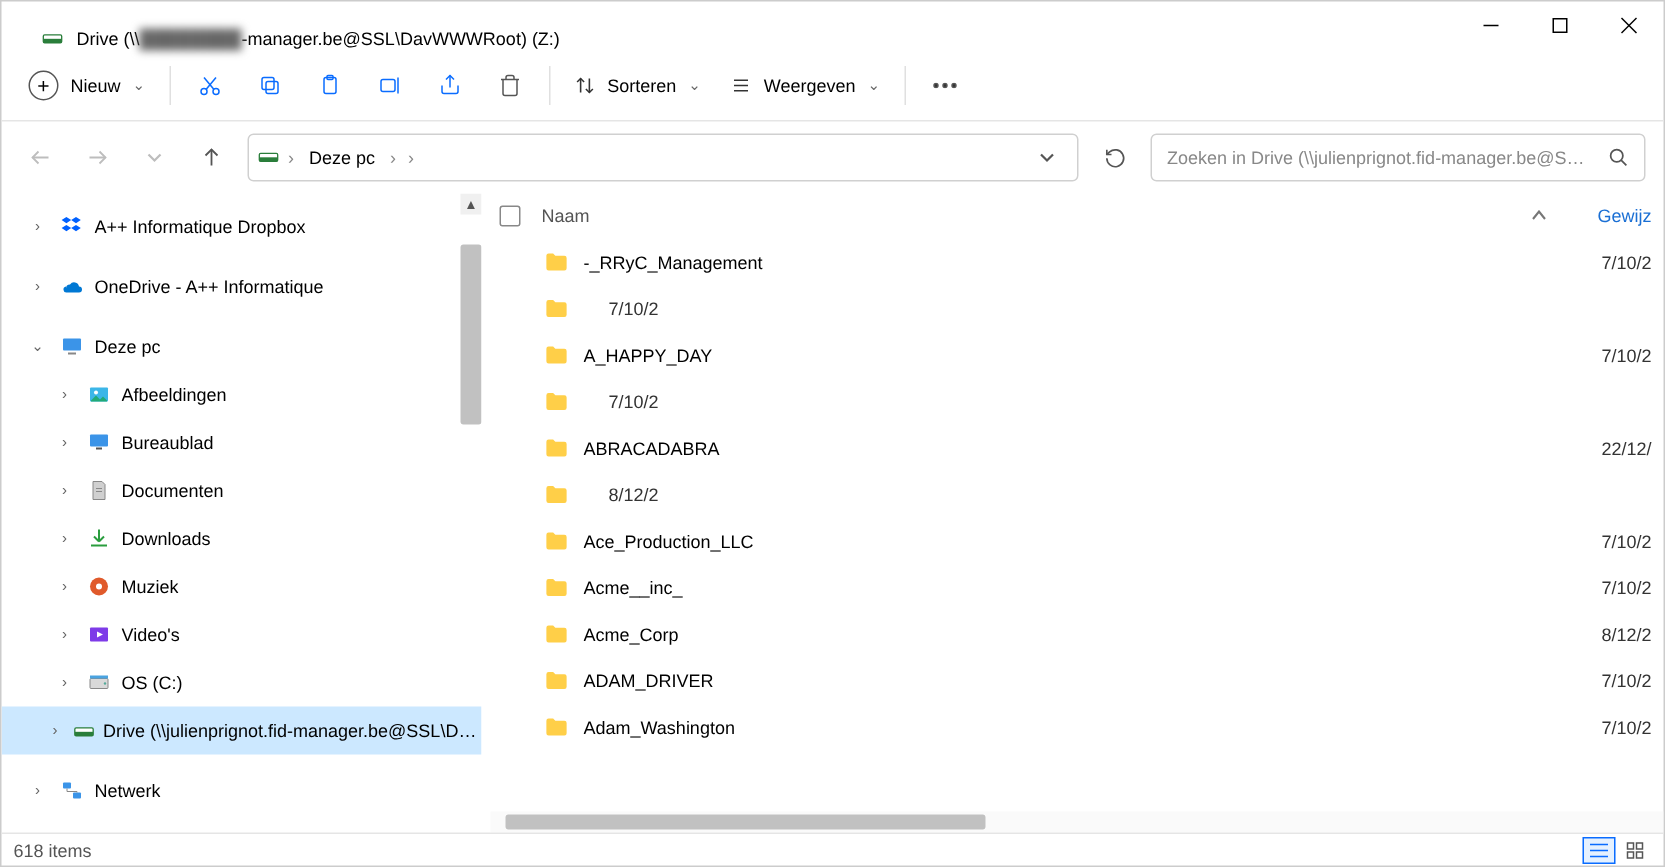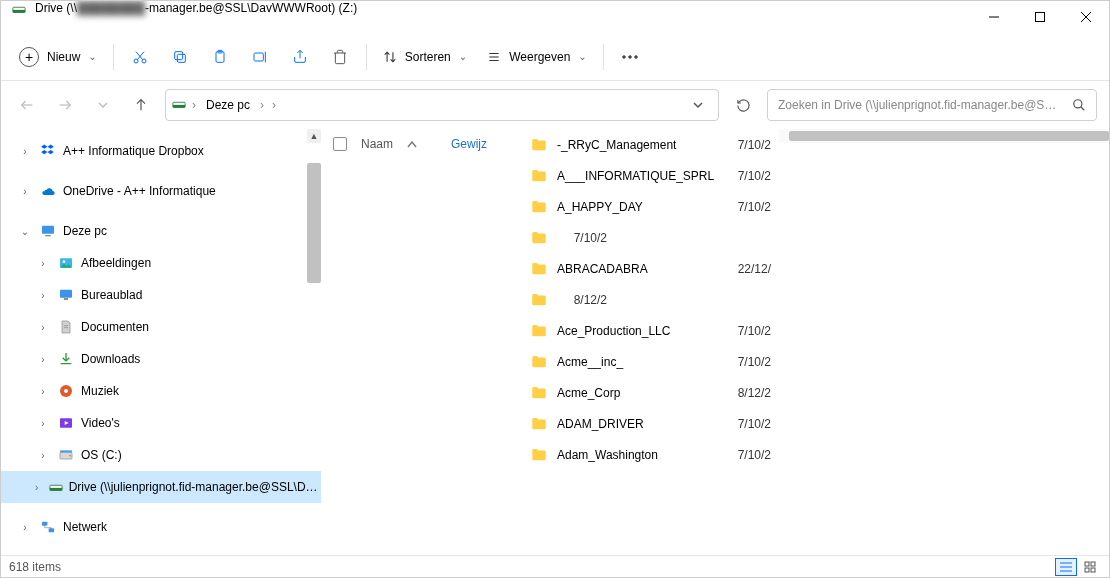--- a/index.html
+++ b/index.html
@@ -1,19 +1,19 @@
 <!DOCTYPE html>
 <html><head>
 <meta charset="utf-8">
 <style>
 * { margin: 0; padding: 0; box-sizing: border-box; font-family: "Segoe UI", Tahoma, sans-serif; font-size: 12px; }
 body { background: #ffffff; width: 1110px; height: 578px; overflow: hidden; border: 1px solid #cccccc; display: flex; flex-direction: column; }
 
 
-.titlebar { height: 32px; display: flex; align-items: flex-start; padding: 0 0 0 10px; }
+.titlebar { height: 32px; display: flex; align-items: flex-end; padding: 0 0 0 10px; margin-left: 16px; }
 .titlebar .app-icon { width: 16px; height: 16px; margin-right: 8px; display:flex; align-items:center; justify-content:center; }
 .titlebar .title { flex: 1; font-size: 12px; color: #000; }
 .winbtns { display: flex; }
 .winbtn { width: 46px; height: 32px; display: flex; align-items: center; justify-content: center; cursor: pointer; }
 .winbtn svg { stroke: #000; }
 
 
 .toolbar { height: 48px; display: flex; align-items: center; padding: 0 8px; border-bottom: 1px solid #e5e5e5; gap: 0; }
 .sep { width: 1px; height: 26px; background: #e0e0e0; margin: 0 6px; }
 .new-btn { display: flex; align-items: center; gap: 8px; padding: 4px 10px; border-radius: 4px; cursor: pointer; }
@@ -48,21 +48,21 @@
 .tree-item.selected { background:#cce8ff; }
 .tree-item .chevarea { width:16px; text-align:center; color:#666; font-size:10px; }
 .tree-item .indent { display:inline-block; }
 .tree-item .icon { width:18px; height:18px; display:flex; align-items:center; justify-content:center; }
 .tree-item .label { overflow:hidden; text-overflow:ellipsis; }
 
 
 .splitter { width:6px; background:#ffffff; cursor:ew-resize; }
 
 
-.content { flex:1; display:flex; flex-direction:row; min-width:0; }
+.content { flex:1; display:flex; flex-direction:column; min-width:0; }
 .colheader { height:30px; display:flex; align-items:center; border-bottom: none; color:#555; padding-right:8px; }
 .colheader .col-name { flex:1; display:flex; align-items:center; gap:14px; padding-left:6px; }
 .colheader .checkbox { width:14px; height:14px; border:1px solid #888; border-radius:2px; }
 .colheader .col-date { width:50px; text-align:right; color:#1a6fd4; }
 .sort-ind { margin-left:auto; margin-right:20px; color:#777; font-size:10px; }
 .sort-ind svg { stroke:#777; }
 
 .rows { flex:1; overflow-y:auto; overflow-x:hidden; }
 .row { height:31px; display:flex; align-items:center; padding-left:6px; cursor:pointer; padding-right:8px; }
 .row .chkspace { width:28px; }
@@ -424,21 +424,20 @@
           <span class="fname">-_RRyC_Management</span>
           <span class="fdate">7/10/2</span>
         </div>
         <div class="row">
           <span class="chkspace"></span>
           <span class="ficon">
             <svg width="18" height="18" viewBox="0 0 24 24">
               <path class="folder-svg" d="M3 6a2 2 0 012-2h4l2 2h8a2 2 0 012 2v9a2 2 0 01-2 2H5a2 2 0 01-2-2V6z"></path>
             </svg>
           </span>
-          <span class="fname">A___INFORMATIQUE_SPRL</span>
           <span class="fdate">7/10/2</span>
         </div>
         <div class="row">
           <span class="chkspace"></span>
           <span class="ficon">
             <svg width="18" height="18" viewBox="0 0 24 24">
               <path class="folder-svg" d="M3 6a2 2 0 012-2h4l2 2h8a2 2 0 012 2v9a2 2 0 01-2 2H5a2 2 0 01-2-2V6z"></path>
             </svg>
           </span>
           <span class="fname">A_HAPPY_DAY</span>

